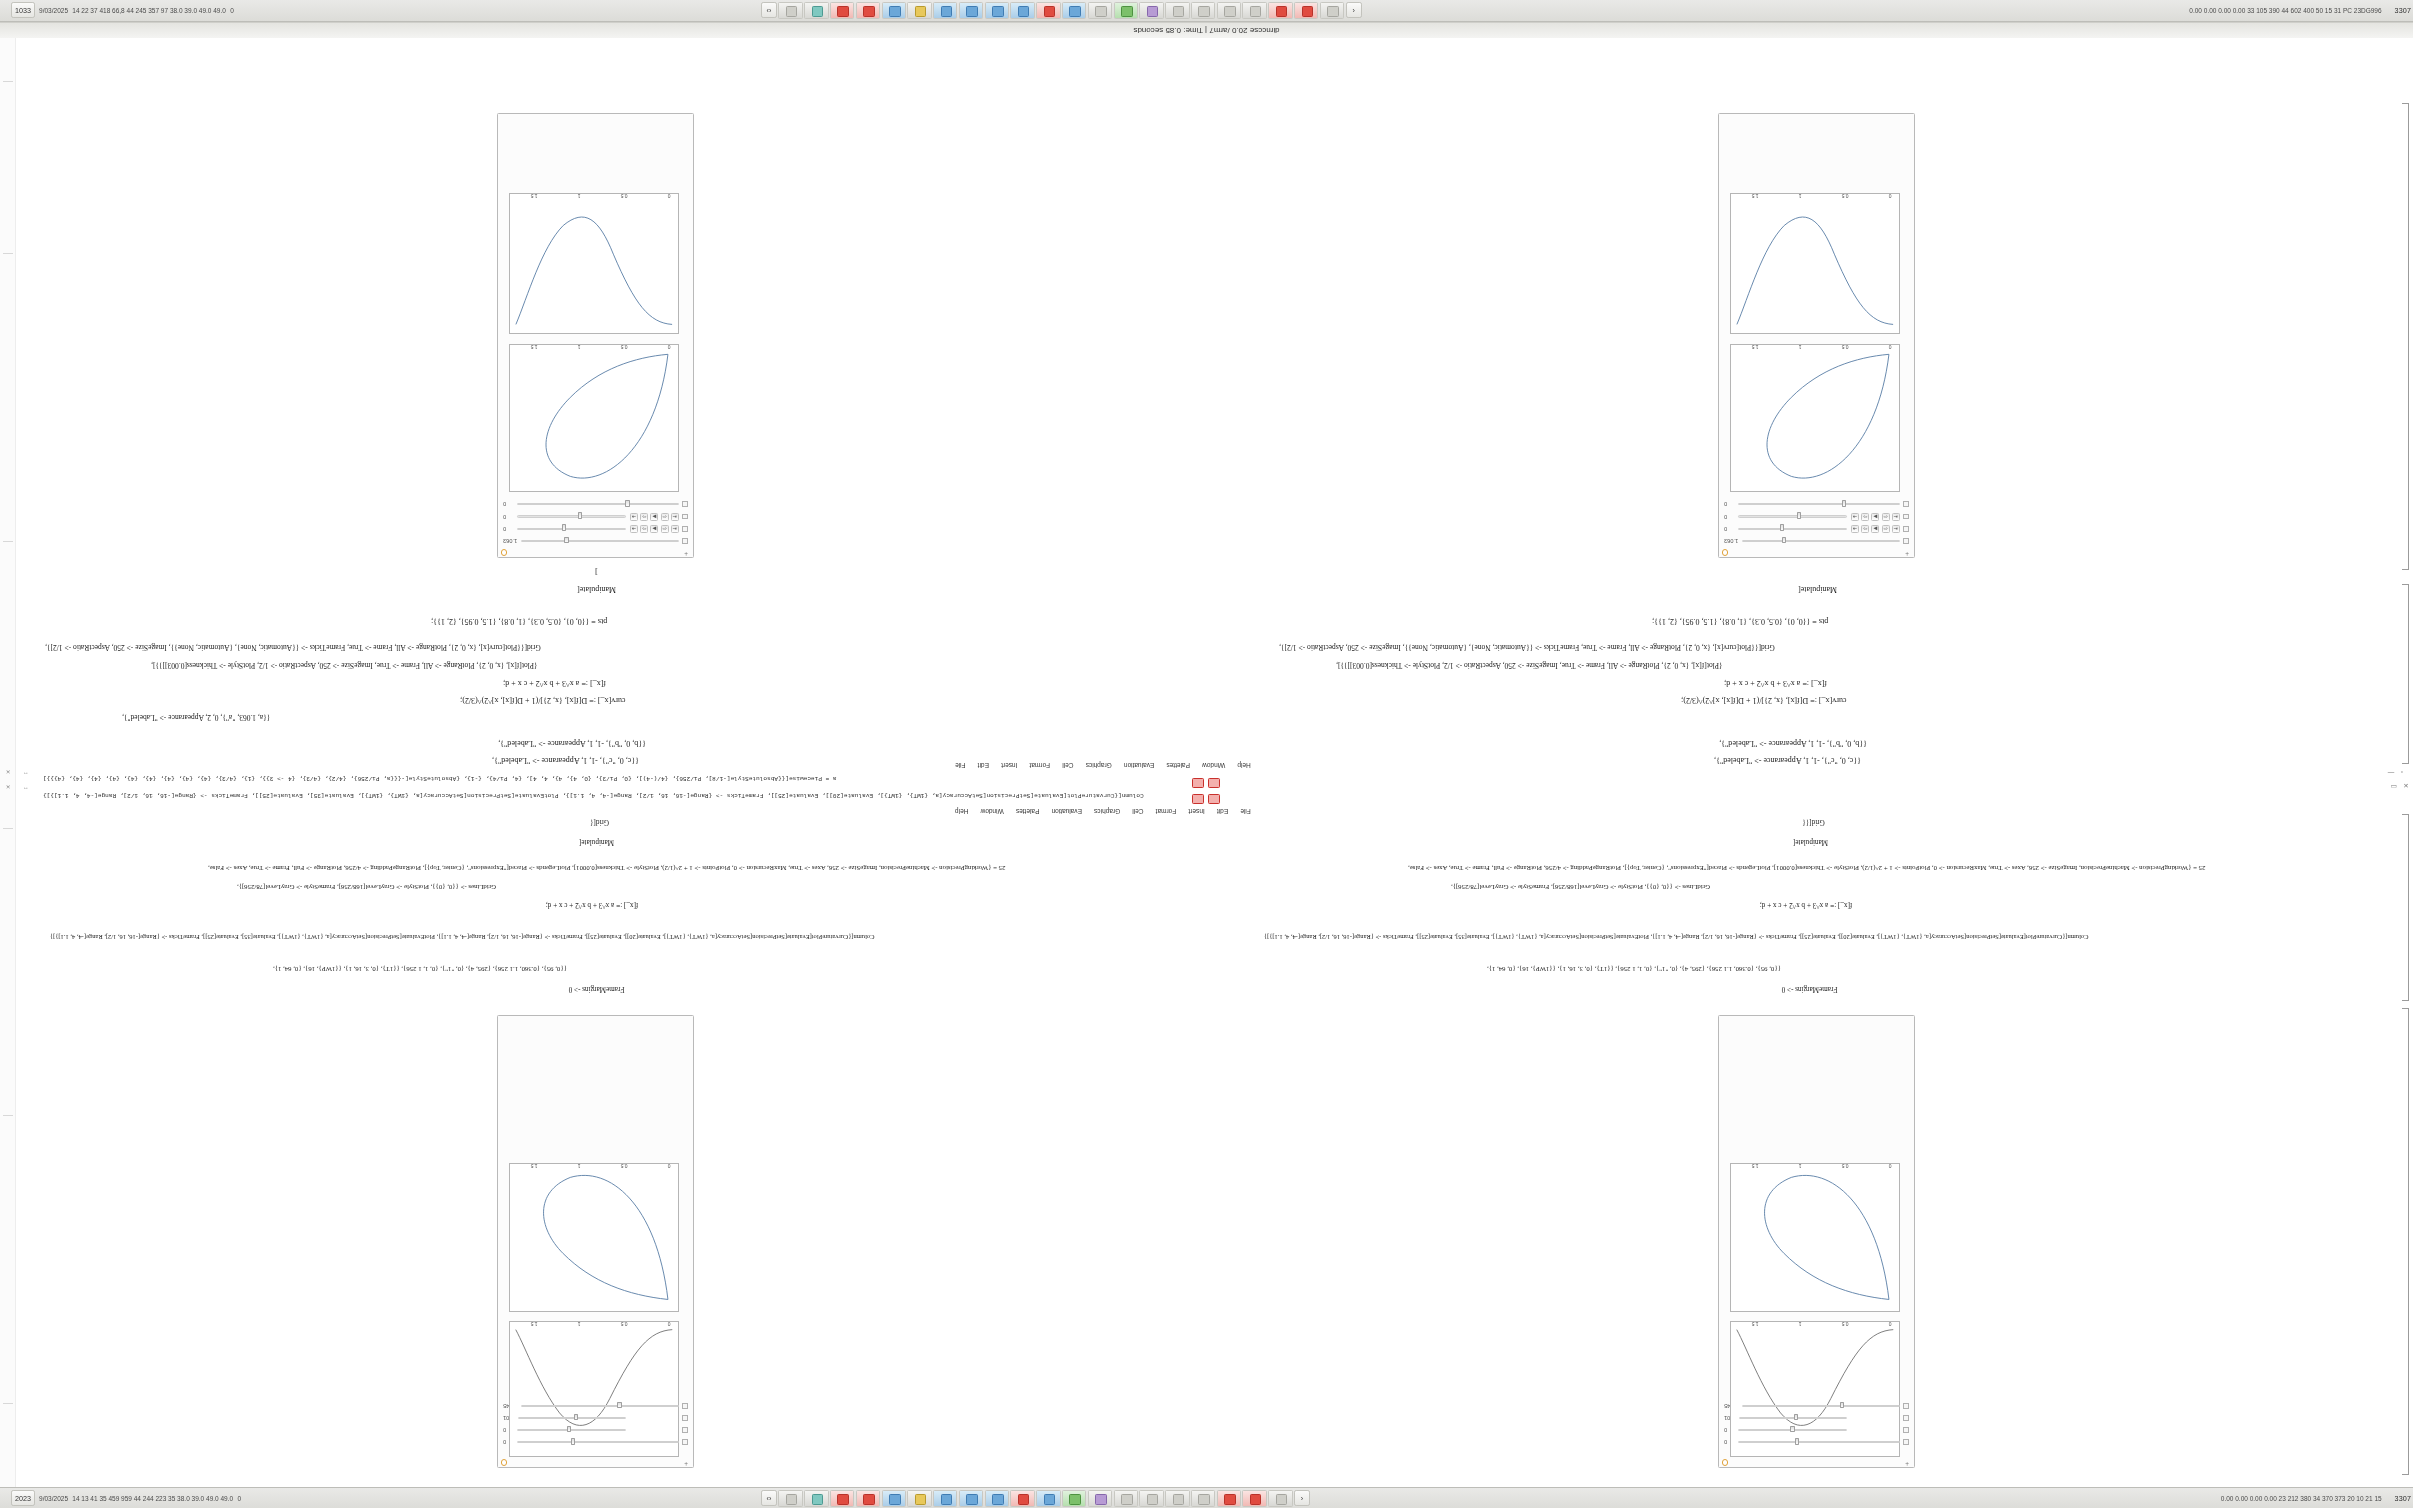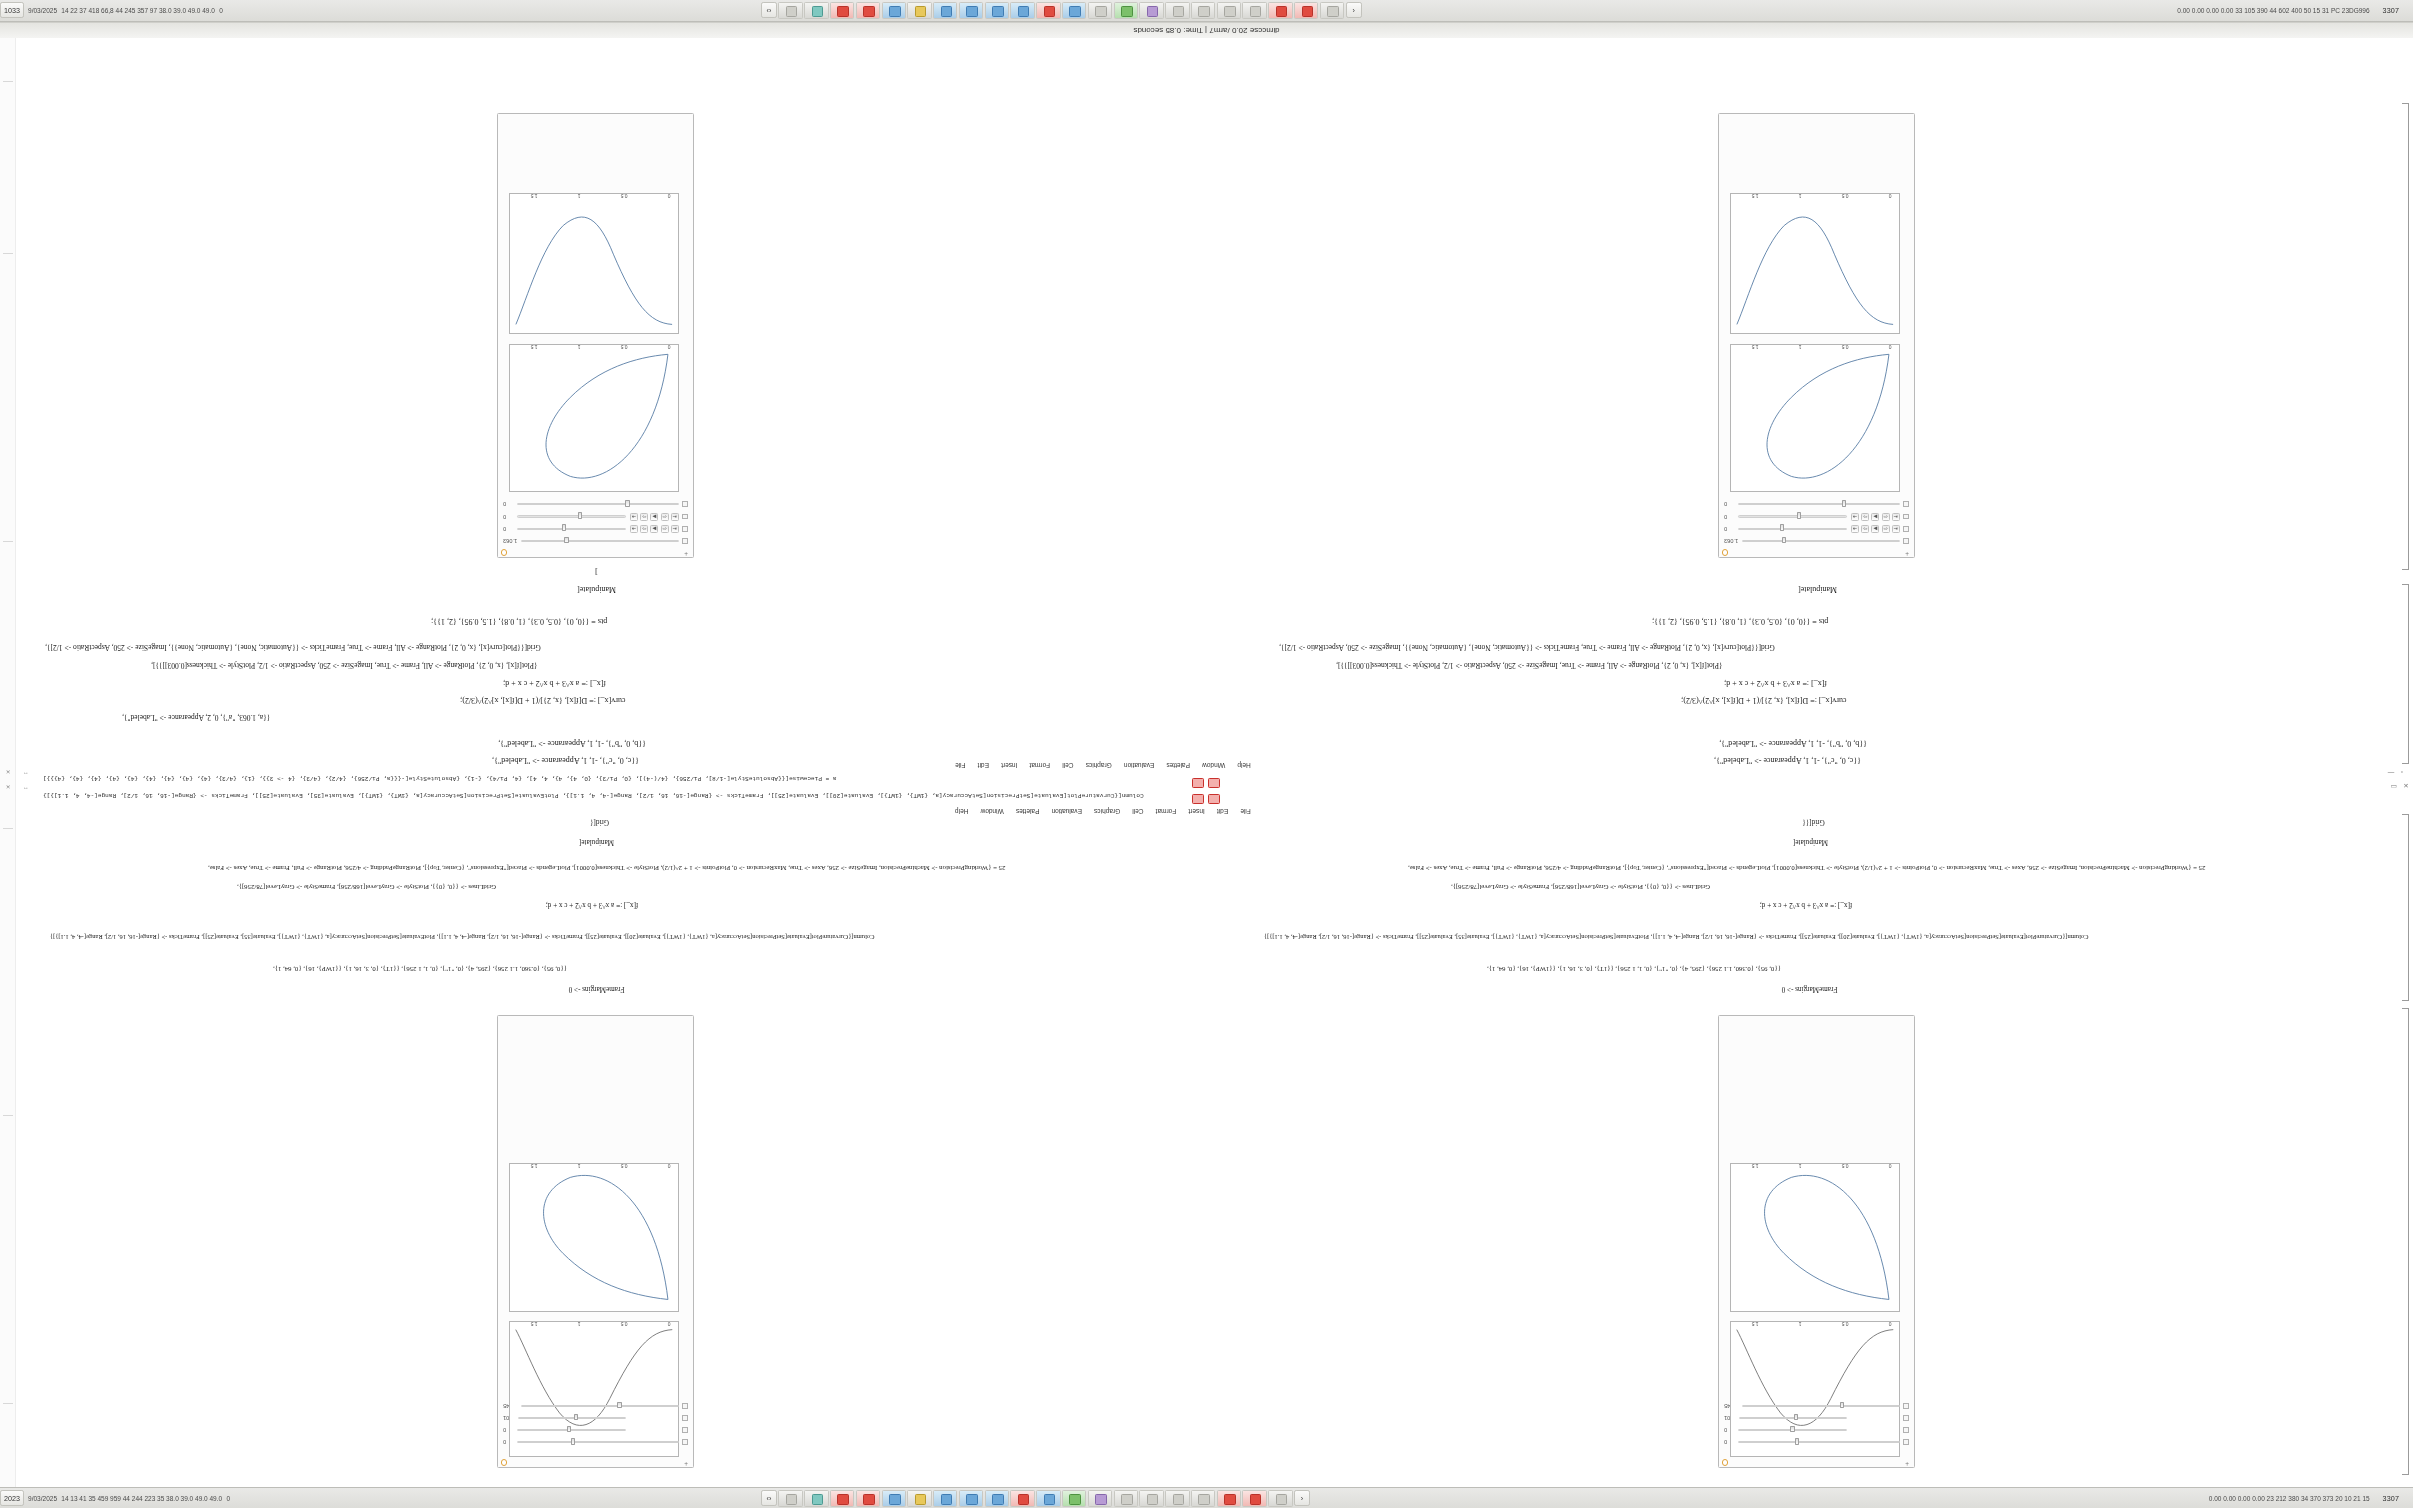--- a/index.html
+++ b/index.html
@@ -20,23 +20,23 @@
   .os-panel {
     position: absolute;
     left: 0; width: 2413px; height: 21.5px;
     background: linear-gradient(#e9e9e7, #dcdcd8);
     border-bottom: 0.7px solid #bdbdb8;
     display: flex; align-items: center;
     font-size: 8px; color: #2b2b2b;
   }
   .os-panel.top { top: 0; }
   .os-panel.bottom { top: 1487px; border-top: 0.7px solid #bdbdb8; border-bottom: none; }
-  .os-panel .left-group { display: flex; align-items: center; gap: 4.3px; padding-left: 0; min-width: 287px;}
+  .os-panel .left-group { display: flex; align-items: center; gap: 4.3px; padding-left: 11px; min-width: 287px;}
   .os-panel .center-group { position:absolute; left: 761px; display: flex; align-items: center; gap: 1.4px; }
-  .os-panel .right-group { position: absolute; right: 14px; display: flex; align-items: center; gap: 13px; font-size: 7.2px; }
+  .os-panel .right-group { position: absolute; right: 2px; display: flex; align-items: center; gap: 13px; font-size: 7.2px; }
   .panel-btn {
     display: inline-flex; align-items: center; justify-content: center;
     height: 16px; min-width: 16px; padding: 0 2.9px;
     border: 0.7px solid #c3c3bd; border-radius: 2.2px;
     background: linear-gradient(#fbfbfa, #e6e6e2);
     font-size: 7.2px; color: #333;
   }
   .tb-item {
     width: 24.4px; height: 17px;
     border: 0.7px solid #c8c8c2; border-radius: 1.4px;

